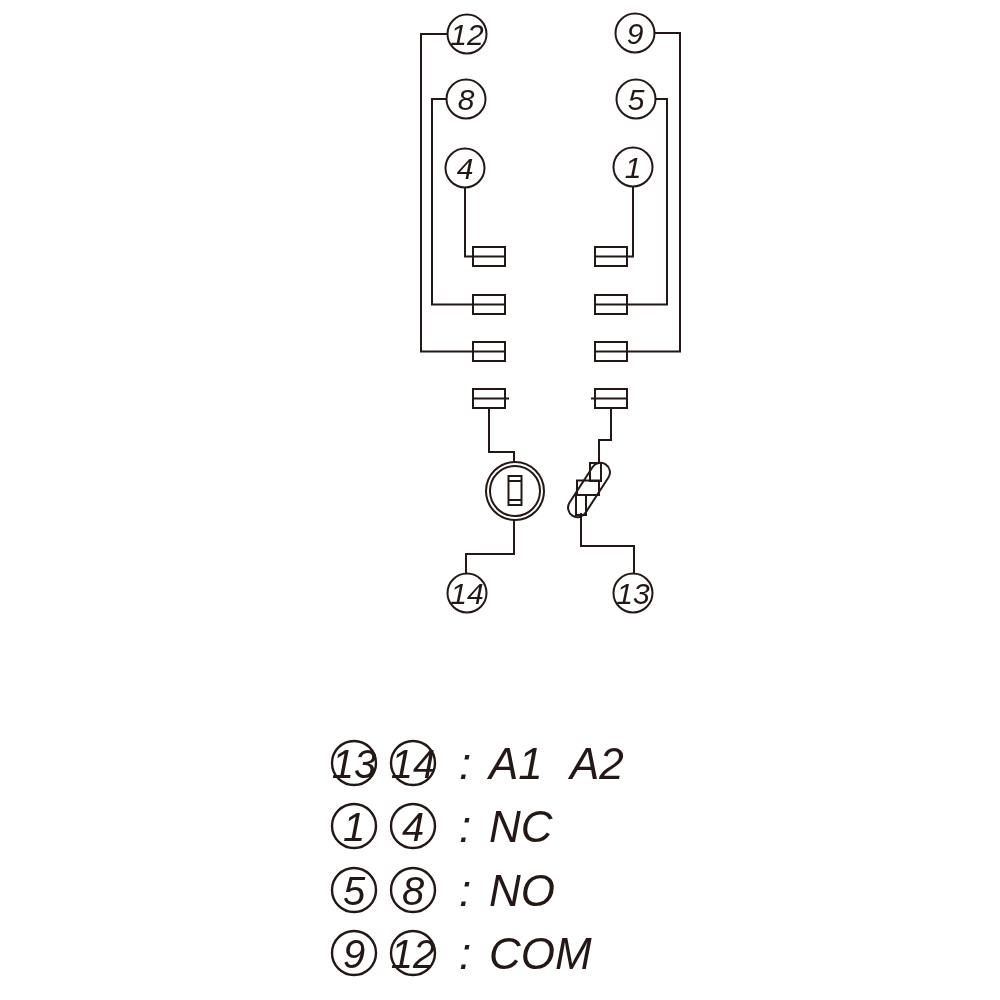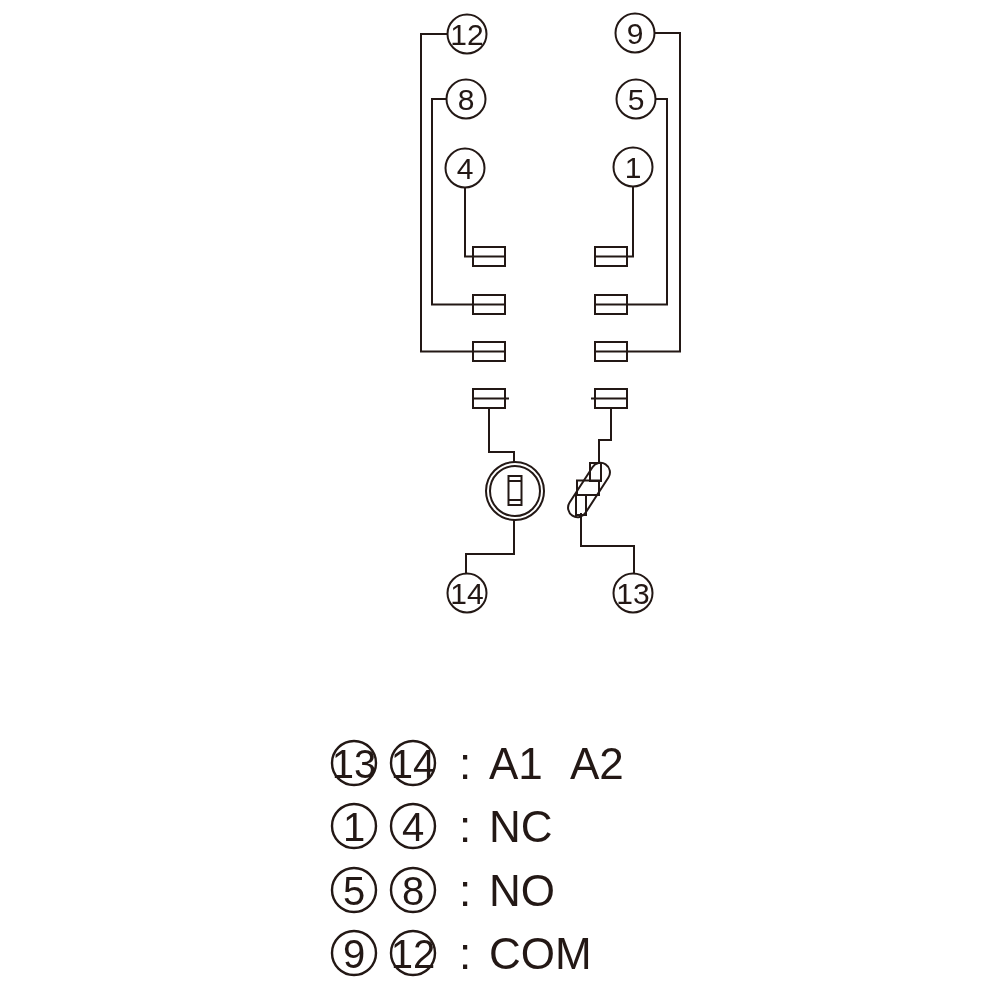--- a/index.html
+++ b/index.html
@@ -6,20 +6,21 @@
     margin: 0;
     padding: 0;
     background: #ffffff;
   }
   #canvas {
     position: relative;
     width: 1000px;
     height: 1000px;
     background: var(--bg, #ffffff);
     font-family: "Liberation Sans", sans-serif;
+    font-style: italic;
   }
   svg { display: block; }
   .wire {
     fill: none;
     stroke: var(--line, #231815);
     stroke-width: 2;
     stroke-linecap: square;
     stroke-linejoin: miter;
   }
   .shape {

